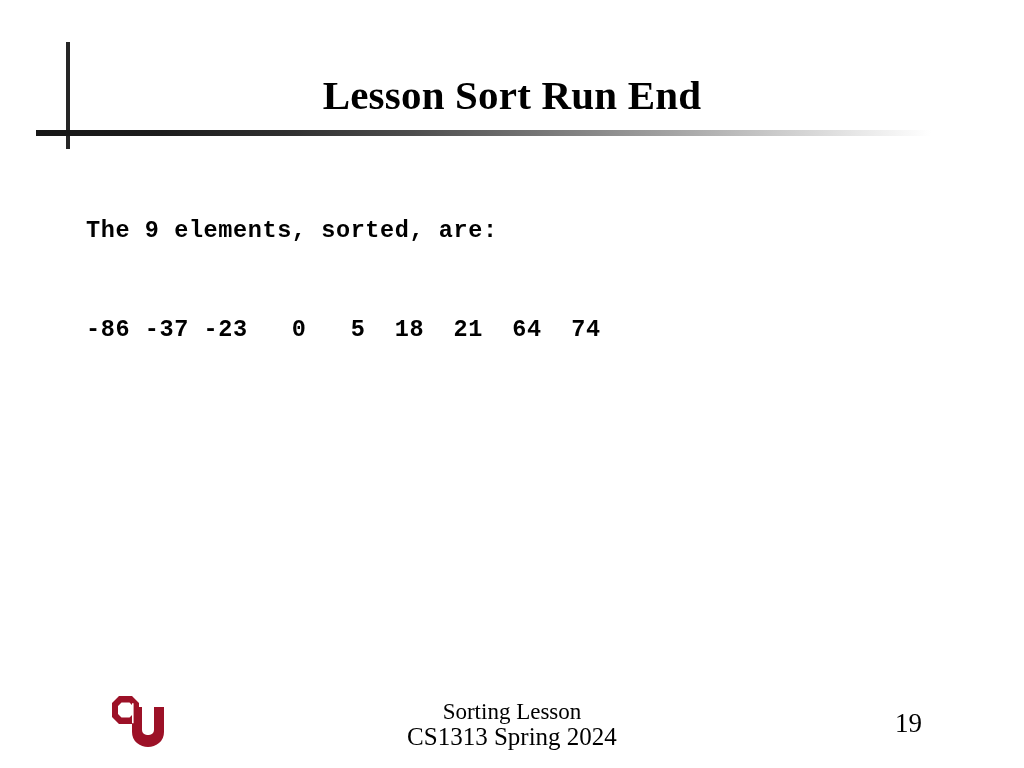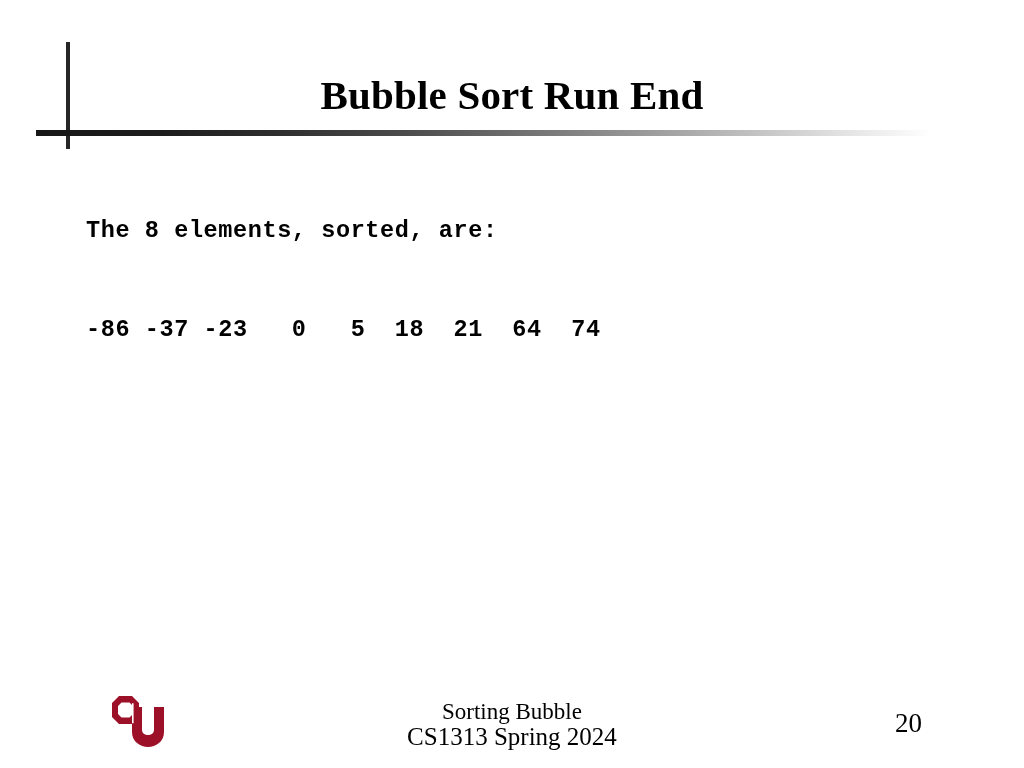--- a/index.html
+++ b/index.html
@@ -119,41 +119,41 @@
   }
 </style>
 </head>
 <body>
 
 <div class="slide">
 
   <div class="header-vrule"></div>
   <div class="header-hrule"></div>
 
-  <div class="slide-title">Bubble Sort Run End</div>
+  <div class="slide-title">Lesson Sort Run End</div>
 
   <div class="console-block">
-    <div class="console-line">The 8 elements, sorted, are:</div>
+    <div class="console-line">The 9 elements, sorted, are:</div>
     <div class="console-line">-86 -37 -23   0   5  18  21  64  74</div>
   </div>
 
   <svg class="ou-logo" viewBox="0 0 58 52" aria-hidden="true">
 
     <g fill="#9C1127">
 
       <path d="M26 12 h10 v23 a5 5 0 0 0 5 5 h2 a5 5 0 0 0 5 -5 v-23 h10 v25
                q0 7 -5 11 q-5 4 -11 4 h-0 q-6 0 -11 -4 q-5 -4 -5 -11 z"></path>
 
       <path d="M13 1 h13 l7 7 v14 l-7 7 h-13 l-7 -7 v-14 z
                M15.5 7.5 h8 l3.5 3.5 v8 l-3.5 3.5 h-8 l-3.5 -3.5 v-8 z" fill-rule="evenodd"></path>
 
       <path d="M26 8.2 h1.6 v20 h-1.6 z" fill="#FFFFFF"></path>
     </g>
   </svg>
 
   <div class="footer-center">
-    <div class="footer-title">Sorting Bubble</div>
+    <div class="footer-title">Sorting Lesson</div>
     <div class="footer-sub">CS1313 Spring 2024</div>
   </div>
 
-  <div class="page-number">20</div>
+  <div class="page-number">19</div>
 
 </div>
 
 </body></html>

